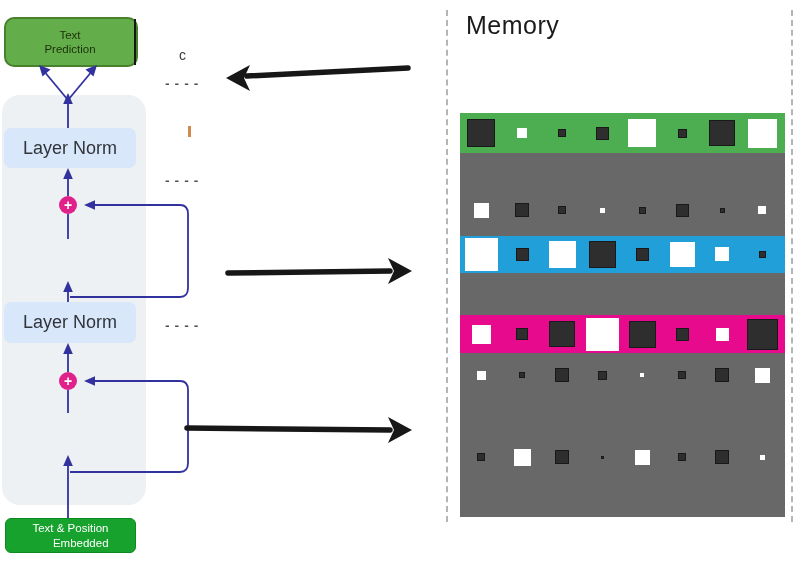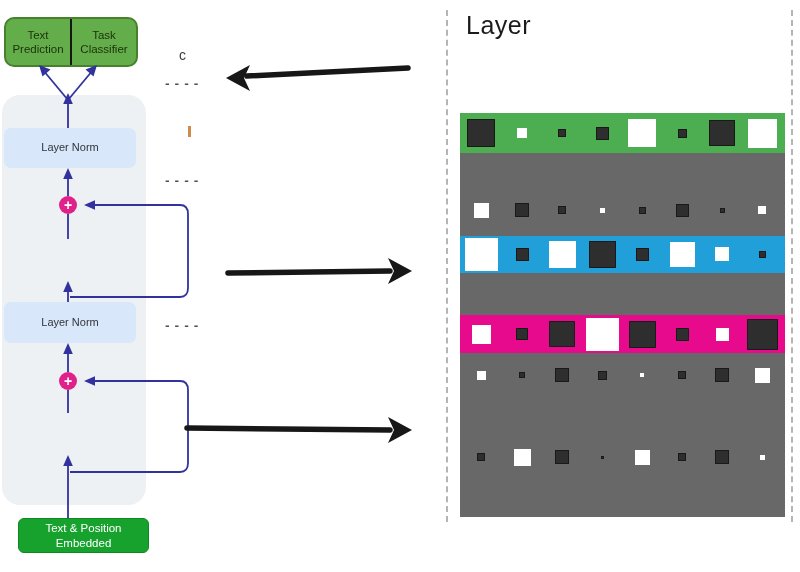--- a/index.html
+++ b/index.html
@@ -8,29 +8,29 @@
   .abs{position:absolute;}
   
   .container{left:2px;top:95px;width:144px;height:410px;background:#edf1f4;border-radius:18px;}
   .box{display:flex;align-items:center;justify-content:center;text-align:center;
        white-space:pre-line;line-height:1.25;}
   .head-box{left:4px;top:17px;width:130px;height:46px;background:#64ad4b;
             border:2px solid #47812c;border-radius:10px;display:flex;}
   .head-half{flex:1;display:flex;align-items:center;justify-content:center;text-align:center;
              font-size:11.5px;font-weight:500;color:#1c3109;white-space:pre-line;line-height:1.25;}
   .head-divider{width:2px;background:#161616;}
-  .lnorm{background:#d8e7f9;border-radius:7px;font-size:11px;color:#31353b;}
+  .lnorm{background:#d8e7f9;border-radius:7px;font-size:18px;color:#31353b;}
   .ln1{left:4px;top:128px;width:132px;height:40px;}
   .ln2{left:4px;top:302px;width:132px;height:41px;}
   .ff{left:5px;top:239px;width:131px;height:42px;background:#a80d32;border-radius:9px;
       font-size:12.5px;color:#ffffff;}
   .att{left:4px;top:413px;width:132px;height:43px;background:#d8e7f9;border-radius:7px;
        font-size:12.5px;color:#31353b;}
-  .emb{left:18px;top:518px;width:129px;height:33px;background:#16a22d;border:1.5px solid #0d8a1f;
-       border-radius:6px;font-size:11.5px;color:#ffffff;}
+  .emb{left:5px;top:518px;width:129px;height:33px;background:#16a22d;border:1.5px solid #0d8a1f;
+       border-radius:6px;font-size:11.5px;color:#ffffff;text-align:right;}
   .plus{width:18px;height:18px;border-radius:50%;background:#e0218a;color:#ffffff;
         display:flex;align-items:center;justify-content:center;
         font-size:14px;font-weight:700;line-height:1;padding-bottom:1px;box-sizing:border-box;}
   .plus1{left:59px;top:196px;}
   .plus2{left:59px;top:372px;}
   
   .margin-c{left:179px;top:47px;font-size:14px;color:#3a3a3a;}
   .dashes{font-family:"DejaVu Sans Mono", monospace;font-size:11px;font-weight:700;
           letter-spacing:3px;color:#4e4e4e;}
   .dash1{left:164px;top:77px;}
@@ -54,41 +54,39 @@
 <body>
 
 <div id="canvas">
 
   <div class="abs container"></div>
 
   <div class="abs head-box">
     <div class="head-half">Text
 Prediction</div>
     <div class="head-divider"></div>
-    <div class="head-half">Task
-Classifier</div>
   </div>
 
   <div class="abs box lnorm ln1">Layer Norm</div>
   <div class="abs box lnorm ln2">Layer Norm</div>
   <div class="abs box emb">Text &amp; Position
 Embedded</div>
 
   <div class="abs plus plus1">+</div>
   <div class="abs plus plus2">+</div>
 
   <div class="abs margin-c">c</div>
   <div class="abs dashes dash1">----</div>
   <div class="abs tick"></div>
   <div class="abs dashes dash2">----</div>
   <div class="abs dashes dash3">----</div>
 
   <div class="abs vdash vdash-left"></div>
   <div class="abs vdash vdash-right"></div>
-  <div class="abs memory-title">Layer</div>
+  <div class="abs memory-title">Memory</div>
   <div class="abs" id="memory-grid">
       <div class="band" style="top: 0px; height: 40px; background: rgb(76, 174, 81);"></div>
       <div class="band" style="top: 123px; height: 37px; background: rgb(33, 159, 217);"></div>
       <div class="band" style="top: 202px; height: 38px; background: rgb(232, 10, 141);"></div>
       <div class="cell d" style="width: 28px; height: 28px; left: 7px; top: 6px;"></div>
       <div class="cell w" style="width: 10px; height: 10px; left: 57px; top: 15px;"></div>
       <div class="cell d" style="width: 8px; height: 8px; left: 98px; top: 16px;"></div>
       <div class="cell d" style="width: 13px; height: 13px; left: 135.5px; top: 13.5px;"></div>
       <div class="cell w" style="width: 28px; height: 28px; left: 168px; top: 6px;"></div>
       <div class="cell d" style="width: 9px; height: 9px; left: 217.5px; top: 15.5px;"></div>

